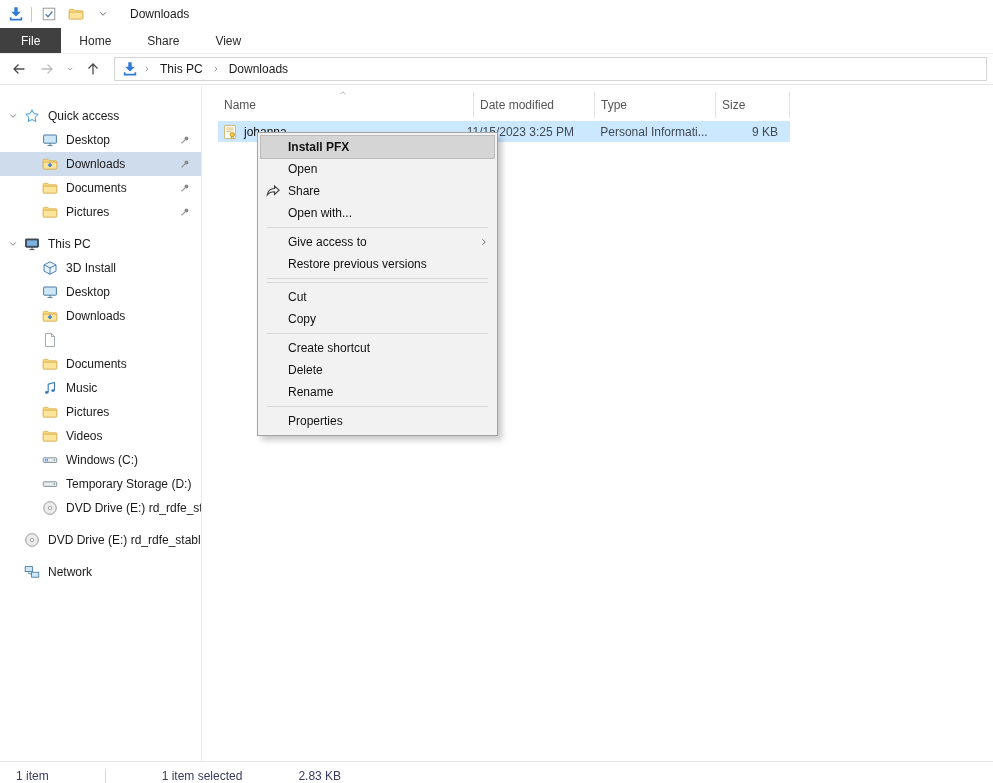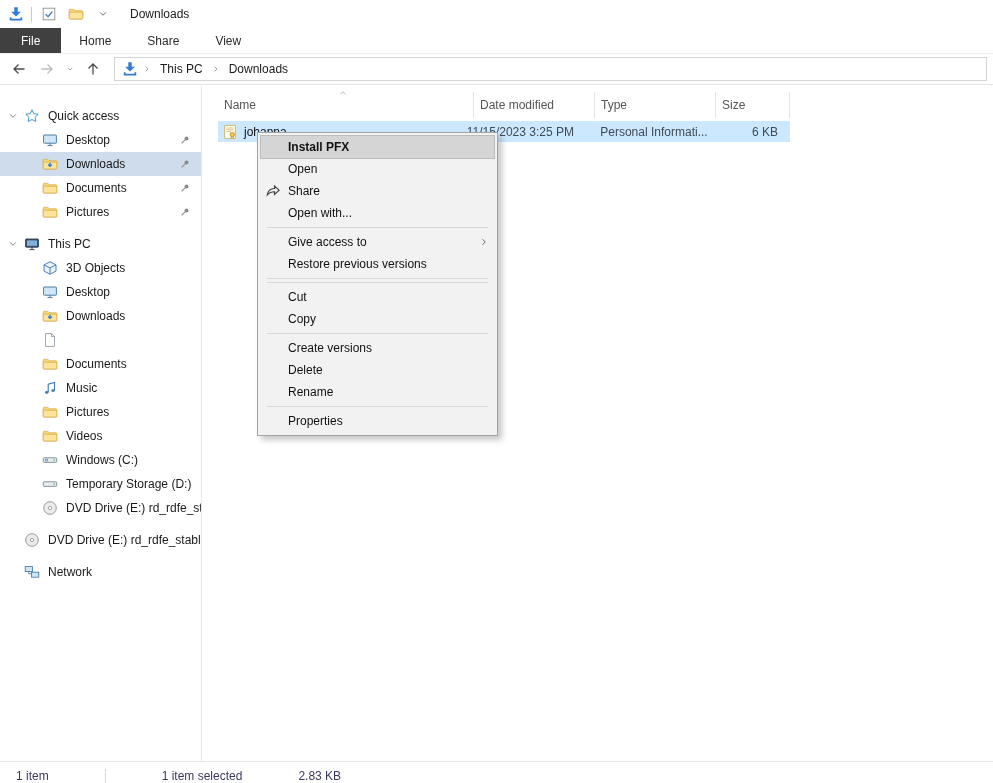--- a/index.html
+++ b/index.html
@@ -344,21 +344,21 @@
             </svg>
           </span>
         <span class="tlabel">This PC</span>
       </div>
       <div class="trow child">
         <span class="ticon">
             <svg class="ico">
               <use href="#i-cube"></use>
             </svg>
           </span>
-        <span class="tlabel">3D Objects</span>
+        <span class="tlabel">3D Install</span>
       </div>
       <div class="trow child">
         <span class="ticon">
             <svg class="ico">
               <use href="#i-monitor"></use>
             </svg>
           </span>
         <span class="tlabel">Desktop</span>
       </div>
       <div class="trow child">
@@ -485,21 +485,21 @@
         <div class="fc name">
           <span>
               <svg class="ico">
                 <use href="#i-cert"></use>
               </svg>
             </span>
           <span>johanna</span>
         </div>
         <div class="fc date">11/15/2023 3:25 PM</div>
         <div class="fc type">Personal Informati...</div>
-        <div class="fc size">6 KB</div>
+        <div class="fc size">9 KB</div>
       </div>
     </main>
   </div>
 
   <div class="context-menu">
     <div class="mi hl">Install PFX</div>
     <div class="mi">Open</div>
     <div class="mi">
       <span class="micon">
           <svg class="ico">
@@ -517,21 +517,21 @@
             <use href="#i-chev-r"></use>
           </svg>
         </span>
     </div>
     <div class="mi">Restore previous versions</div>
     <div class="msep"></div>
     <div class="msep"></div>
     <div class="mi">Cut</div>
     <div class="mi">Copy</div>
     <div class="msep"></div>
-    <div class="mi">Create versions</div>
+    <div class="mi">Create shortcut</div>
     <div class="mi">Delete</div>
     <div class="mi">Rename</div>
     <div class="msep"></div>
     <div class="mi">Properties</div>
   </div>
 
   <footer class="statusbar">
     <span>1 item</span>
     <span class="sb-div"></span>
     <span class="sb-sel">1 item selected</span>

